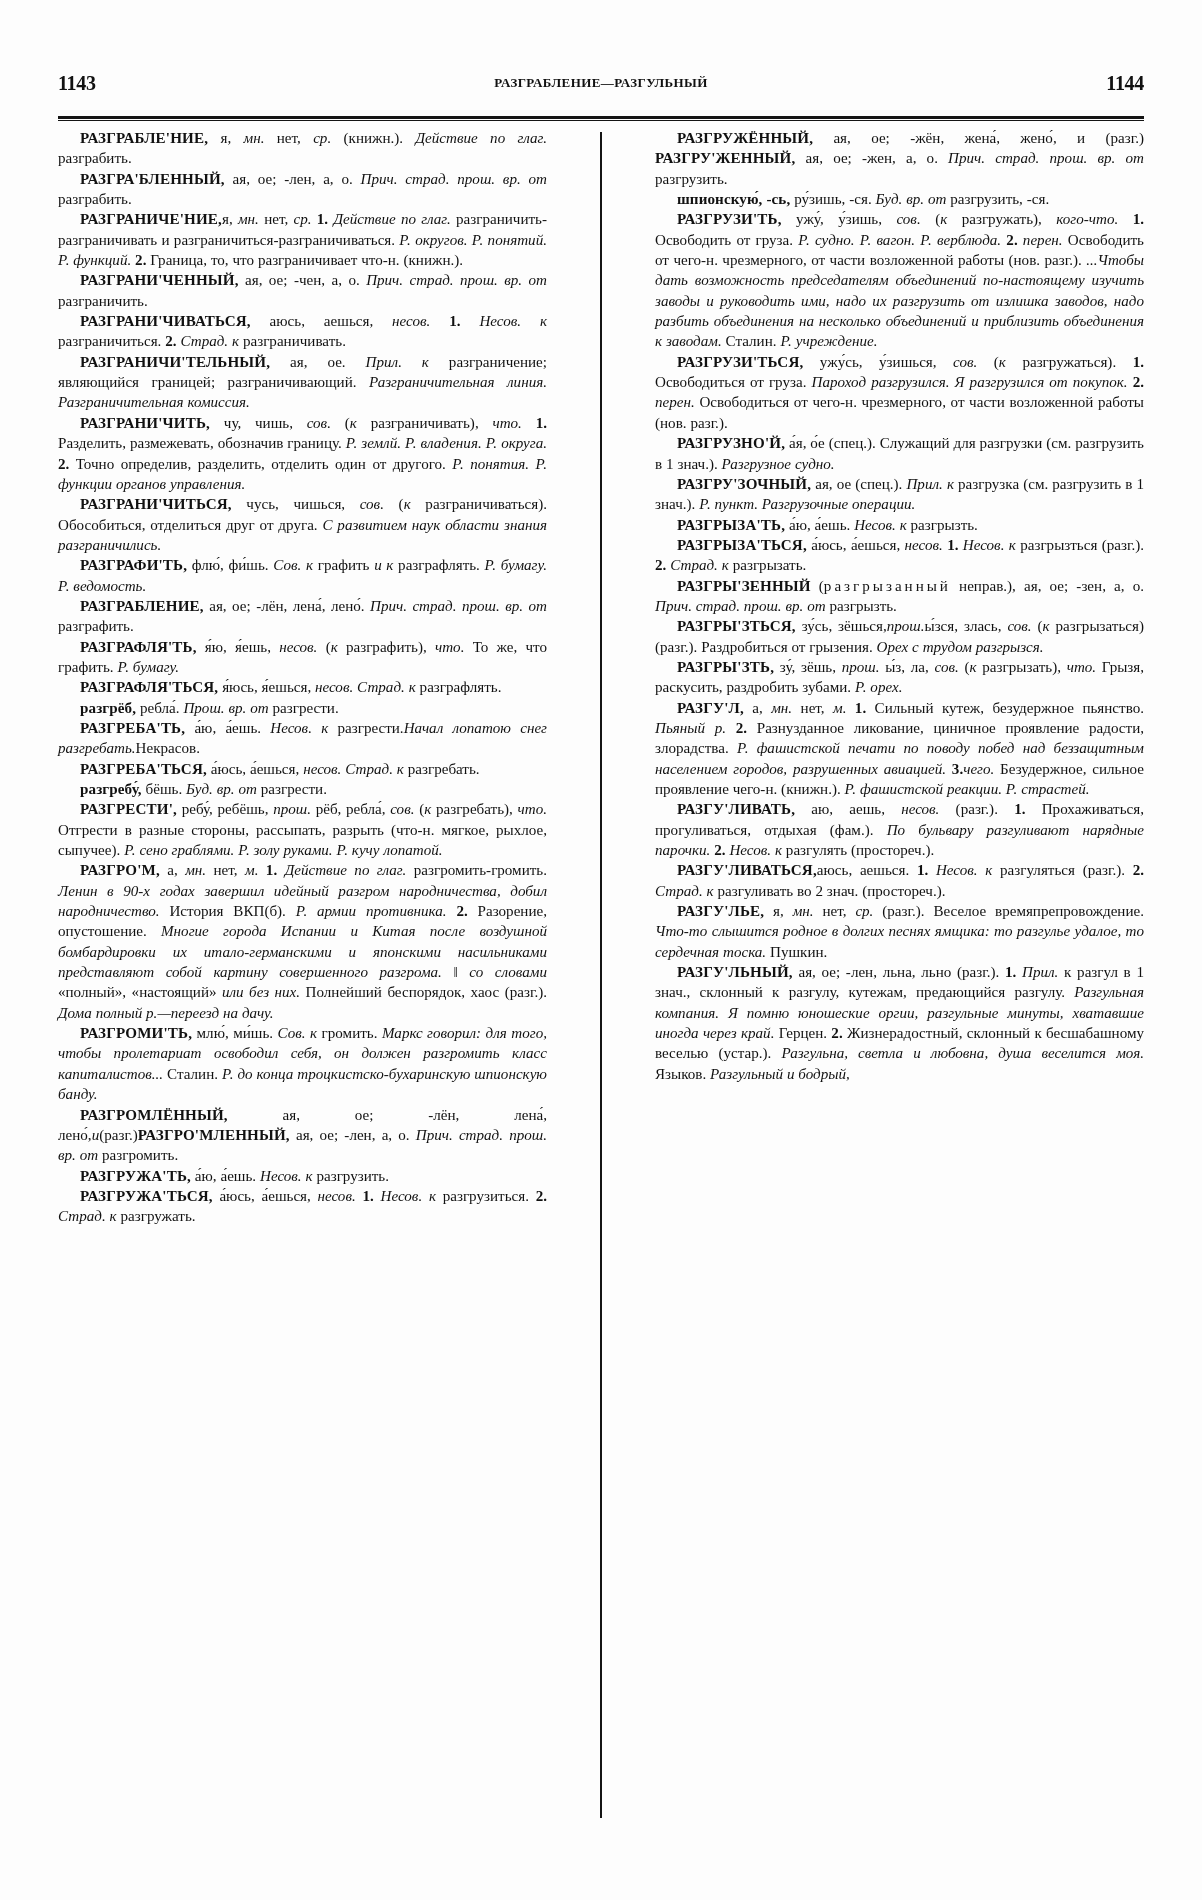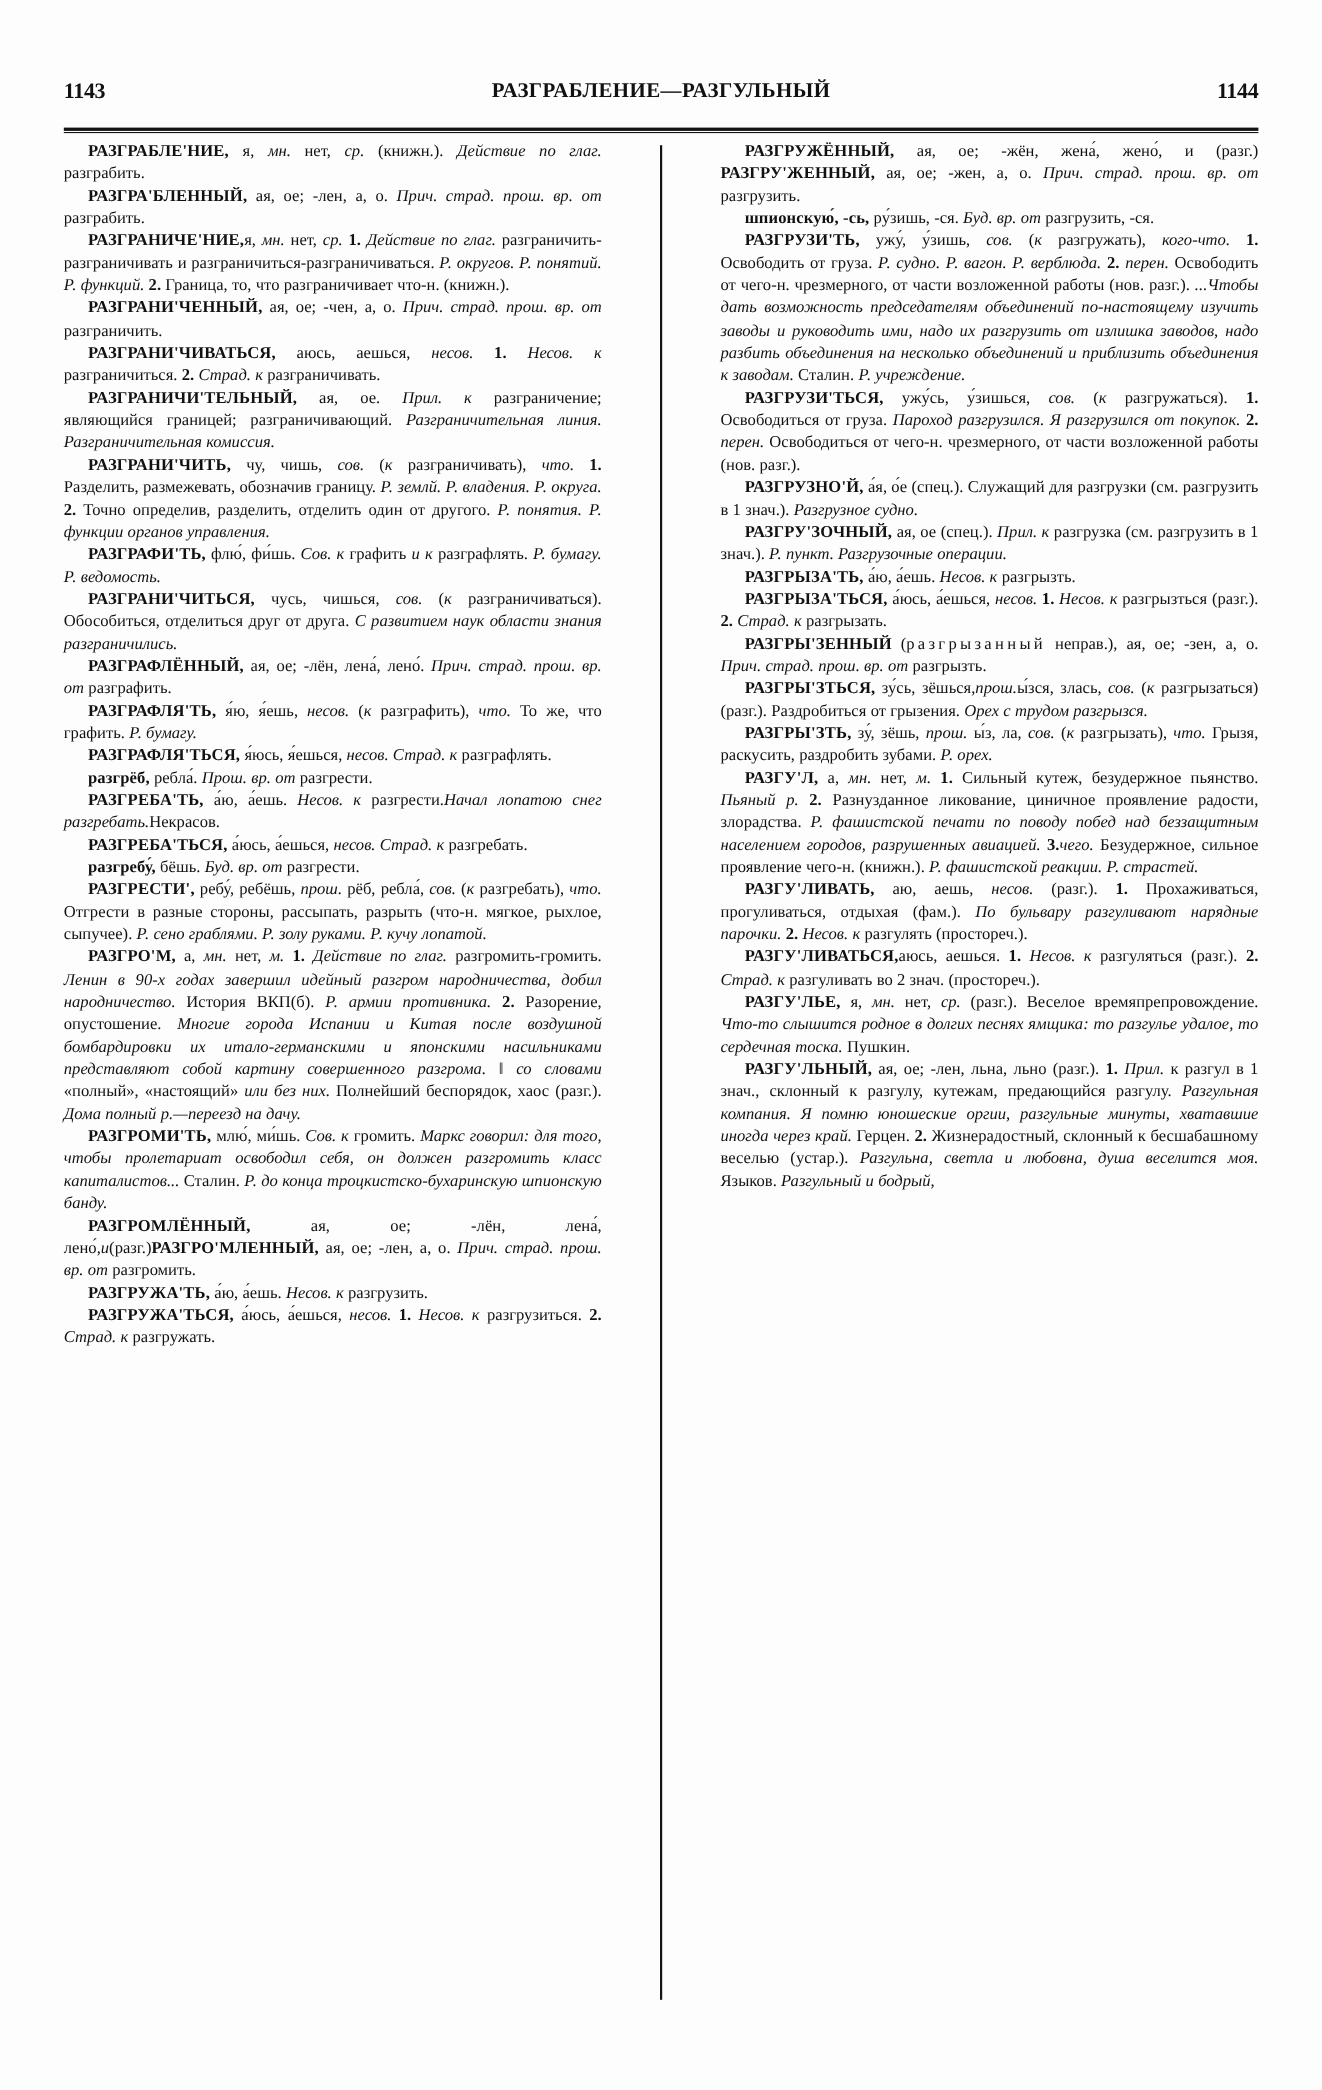--- a/index.html
+++ b/index.html
@@ -35,21 +35,21 @@
     align-items: center;
     justify-content: space-between;
     font-weight: bold;
   }
   .folio {
     font-size: 20px;
     letter-spacing: -0.3px;
     font-family: "Liberation Serif", serif;
   }
   .head-title {
-    font-size: 19px;
+    font-size: 13px;
     letter-spacing: 0.4px;
     font-weight: bold;
   }
 
   .rule-double {
     position: absolute;
     left: 58px;
     top: 116px;
     width: 1086px;
     height: 5px;
@@ -125,23 +125,23 @@
 
   <div class="columns">
     <div class="col col-left" id="col-left">
         <p class="entry"><span class="hw">РАЗГРАБЛЕ'НИЕ,</span> я, <span class="it">мн.</span> нет, <span class="it">ср.</span> (книжн.). <span class="it">Действие по глаг.</span> разграбить.</p>
         <p class="entry"><span class="hw">РАЗГРА'БЛЕННЫЙ,</span> ая, ое; -лен, а, о. <span class="it">Прич. страд. прош. вр. от</span> разграбить.</p>
         <p class="entry"><span class="hw">РАЗГРАНИЧЕ'НИЕ,</span>я, <span class="it">мн.</span> нет, <span class="it">ср.</span> <span class="bn">1.</span> <span class="it">Действие по глаг.</span> разграничить-разграничивать и разграничиться-разграничиваться. <span class="it">Р. округов. Р. понятий. Р. функций.</span> <span class="bn">2.</span> Граница, то, что разграничивает что-н. (книжн.).</p>
         <p class="entry"><span class="hw">РАЗГРАНИ'ЧЕННЫЙ,</span> ая, ое; -чен, а, о. <span class="it">Прич. страд. прош. вр. от</span> разграничить.</p>
         <p class="entry"><span class="hw">РАЗГРАНИ'ЧИВАТЬСЯ,</span> аюсь, аешься, <span class="it">несов.</span> <span class="bn">1.</span> <span class="it">Несов. к</span> разграничиться. <span class="bn">2.</span> <span class="it">Страд. к</span> разграничивать.</p>
         <p class="entry"><span class="hw">РАЗГРАНИЧИ'ТЕЛЬНЫЙ,</span> ая, ое. <span class="it">Прил. к</span> разграничение; являющийся границей; разграничивающий. <span class="it">Разграничительная линия. Разграничительная комиссия.</span></p>
         <p class="entry"><span class="hw">РАЗГРАНИ'ЧИТЬ,</span> чу, чишь, <span class="it">сов.</span> (<span class="it">к</span> разграничивать), <span class="it">что.</span> <span class="bn">1.</span> Разделить, размежевать, обозначив границу. <span class="it">Р. землй. Р. владения. Р. округа.</span> <span class="bn">2.</span> Точно определив, разделить, отделить один от другого. <span class="it">Р. понятия. Р. функции органов управления.</span></p>
+        <p class="entry"><span class="hw">РАЗГРАНИ'ЧИТЬСЯ,</span> чусь, чишься, <span class="it">сов.</span> (<span class="it">к</span> разграничиваться). Обособиться, отделиться друг от друга. <span class="it">С развитием наук области знания разграничились.</span></p>
         <p class="entry"><span class="hw">РАЗГРАФИ'ТЬ,</span> флю́, фи́шь. <span class="it">Сов. к</span> графить <span class="it">и к</span> разграфлять. <span class="it">Р. бумагу. Р. ведомость.</span></p>
-        <p class="entry"><span class="hw">РАЗГРАНИ'ЧИТЬСЯ,</span> чусь, чишься, <span class="it">сов.</span> (<span class="it">к</span> разграничиваться). Обособиться, отделиться друг от друга. <span class="it">С развитием наук области знания разграничились.</span></p>
-        <p class="entry"><span class="hw">РАЗГРАФЛЁННЫЙ,</span> ая, ое; -лён, лена́, лено́. <span class="it">Прич. страд. прош. вр. от</span> разграфить.</p>
+        <p class="entry"><span class="hw">РАЗГРАБЛЕНИЕ,</span> ая, ое; -лён, лена́, лено́. <span class="it">Прич. страд. прош. вр. от</span> разграфить.</p>
         <p class="entry"><span class="hw">РАЗГРАФЛЯ'ТЬ,</span> я́ю, я́ешь, <span class="it">несов.</span> (<span class="it">к</span> разграфить), <span class="it">что.</span> То же, что графить. <span class="it">Р. бумагу.</span></p>
         <p class="entry"><span class="hw">РАЗГРАФЛЯ'ТЬСЯ,</span> я́юсь, я́ешься, <span class="it">несов. Страд. к</span> разграфлять.</p>
         <p class="entry"><span class="hw-sm">разгрёб,</span> ребла́. <span class="it">Прош. вр. от</span> разгрести.</p>
         <p class="entry"><span class="hw">РАЗГРЕБА'ТЬ,</span> а́ю, а́ешь. <span class="it">Несов. к</span> разгрести.<span class="it">Начал лопатою снег разгребать.</span>Некрасов.</p>
         <p class="entry"><span class="hw">РАЗГРЕБА'ТЬСЯ,</span> а́юсь, а́ешься, <span class="it">несов. Страд. к</span> разгребать.</p>
         <p class="entry"><span class="hw-sm">разгребу́,</span> бёшь. <span class="it">Буд. вр. от</span> разгрести.</p>
         <p class="entry"><span class="hw">РАЗГРЕСТИ',</span> ребу́, ребёшь, <span class="it">прош.</span> рёб, ребла́, <span class="it">сов.</span> (<span class="it">к</span> разгребать), <span class="it">что.</span> Отгрести в разные стороны, рассыпать, разрыть (что-н. мягкое, рыхлое, сыпучее). <span class="it">Р. сено граблями. Р. золу руками. Р. кучу лопатой.</span></p>
         <p class="entry"><span class="hw">РАЗГРО'М,</span> а, <span class="it">мн.</span> нет, <span class="it">м.</span> <span class="bn">1.</span> <span class="it">Действие по глаг.</span> разгромить-громить. <span class="it">Ленин в 90-х годах завершил идейный разгром народничества, добил народничество.</span> История ВКП(б). <span class="it">Р. армии противника.</span> <span class="bn">2.</span> Разорение, опустошение. <span class="it">Многие города Испании и Китая после воздушной бомбардировки их итало-германскими и японскими насильниками представляют собой картину совершенного разгрома.</span> ‖ <span class="it">со словами</span> «полный», «настоящий» <span class="it">или без них.</span> Полнейший беспорядок, хаос (разг.). <span class="it">Дома полный р.—переезд на дачу.</span></p>
         <p class="entry"><span class="hw">РАЗГРОМИ'ТЬ,</span> млю́, ми́шь. <span class="it">Сов. к</span> громить. <span class="it">Маркс говорил: для того, чтобы пролетариат освободил себя, он должен разгромить класс капиталистов...</span> Сталин. <span class="it">Р. до конца троцкистско-бухаринскую шпионскую банду.</span></p>
         <p class="entry"><span class="hw">РАЗГРОМЛЁННЫЙ,</span> ая, ое; -лён, лена́, лено́,<span class="it">и</span>(разг.)<span class="hw">РАЗГРО'МЛЕННЫЙ,</span> ая, ое; -лен, а, о. <span class="it">Прич. страд. прош. вр. от</span> разгромить.</p>

